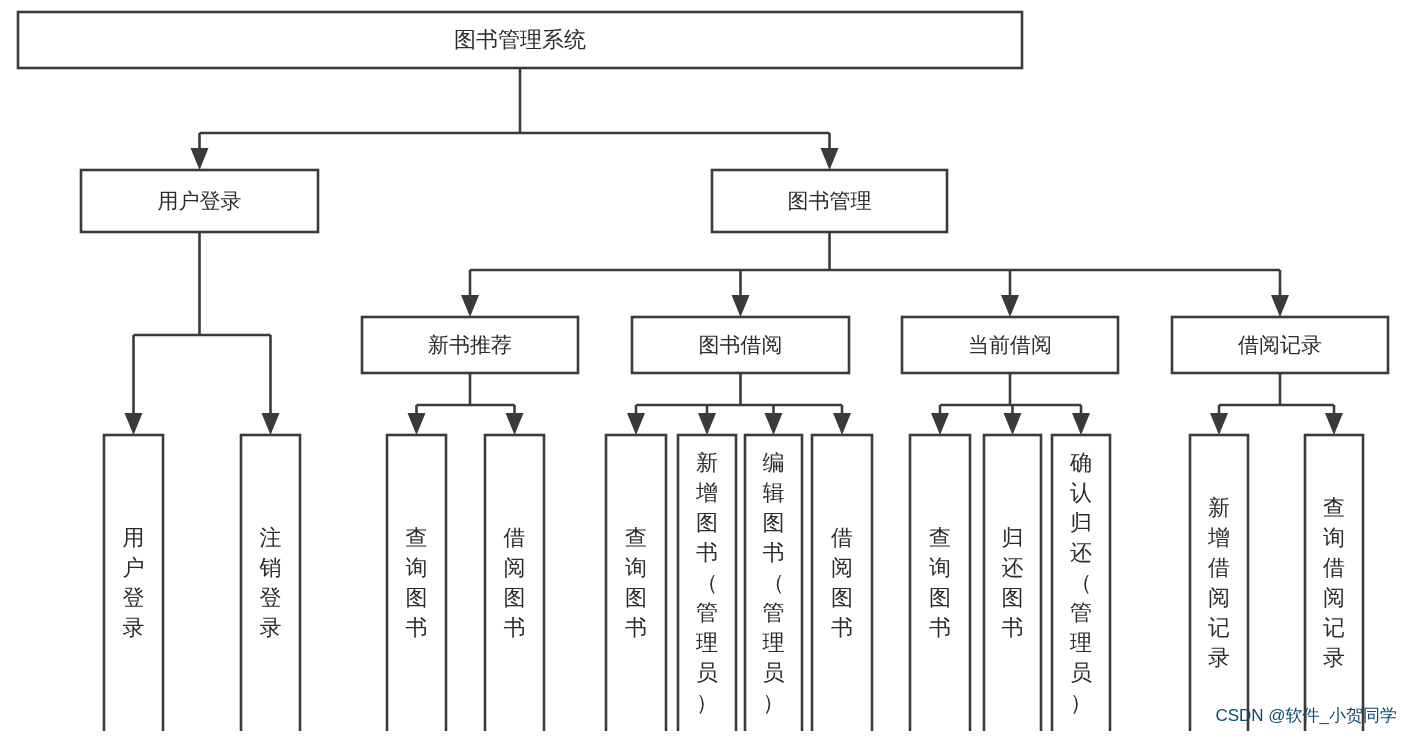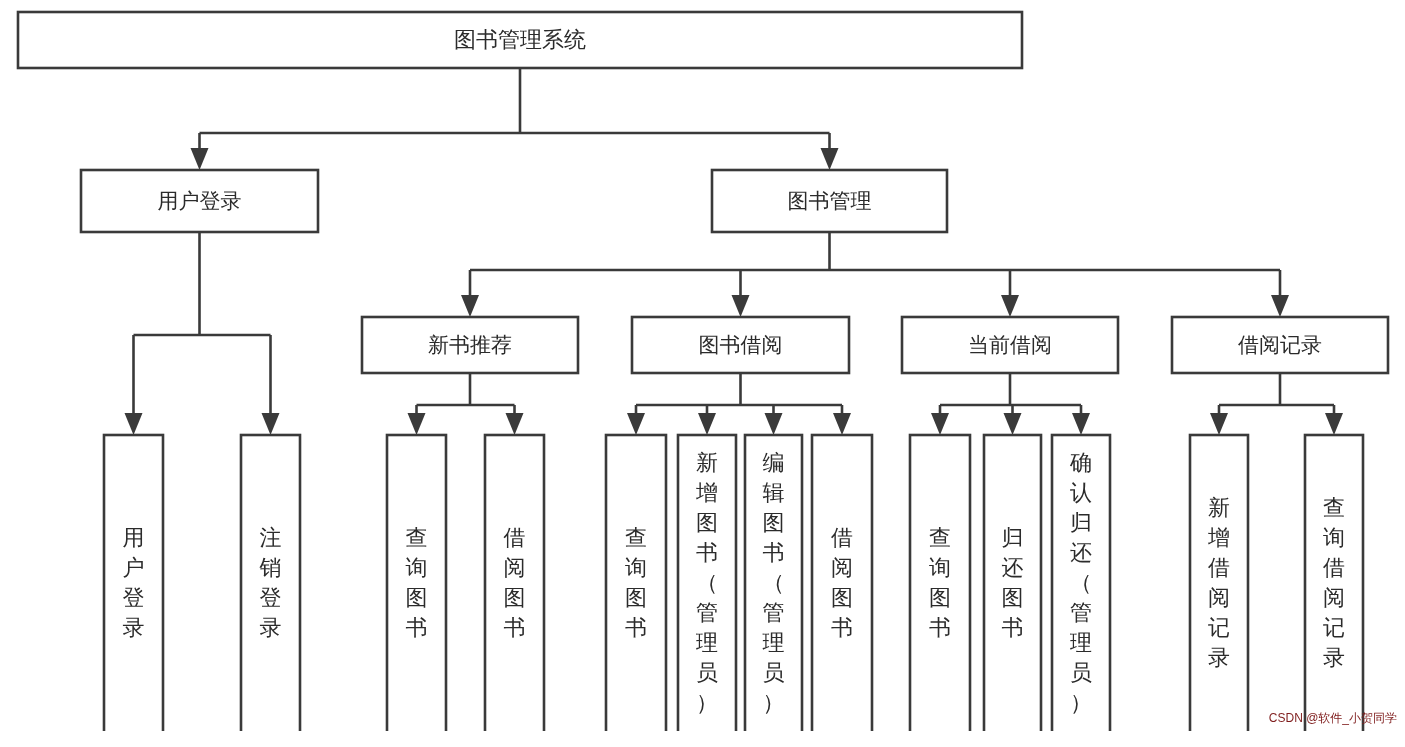--- a/index.html
+++ b/index.html
@@ -53,22 +53,22 @@
     stroke-linecap: butt;
   }
   .conn-arrow {
     fill: #3a3a3a;
     stroke: none;
   }
   .watermark {
     position: absolute;
     right: 8px;
     bottom: 4px;
-    color: #7f1d1d;
-    font-size: 12px;
+    color: #0c4a6e;
+    font-size: 17px;
     font-family: "Liberation Sans", "DejaVu Sans", sans-serif;
     white-space: nowrap;
     user-select: none;
   }
 </style>
 </head>
 <body>
 
 <div id="diagram-root">
   <svg class="tree-canvas" id="tree-canvas" viewBox="0 0 1405 747">

